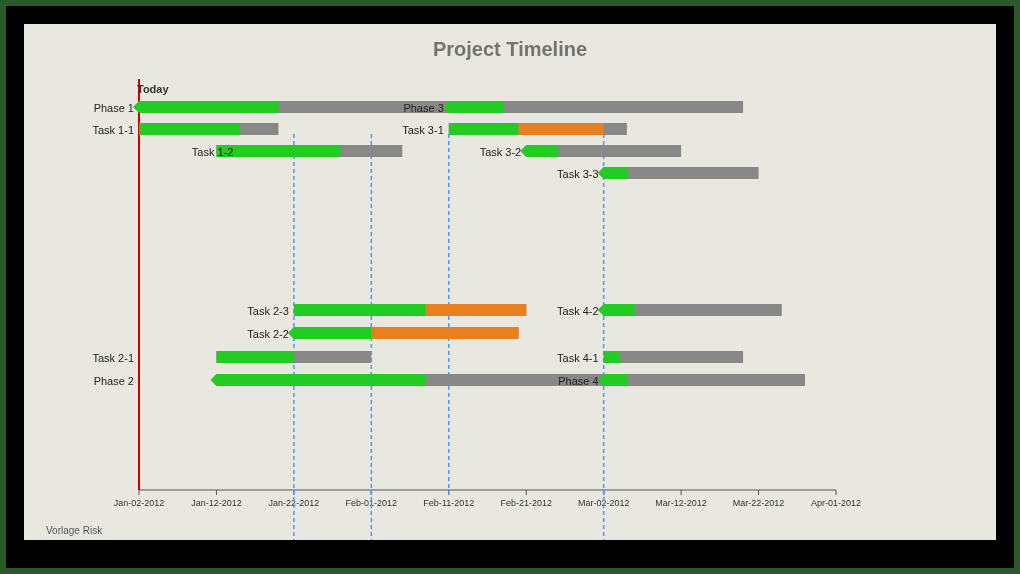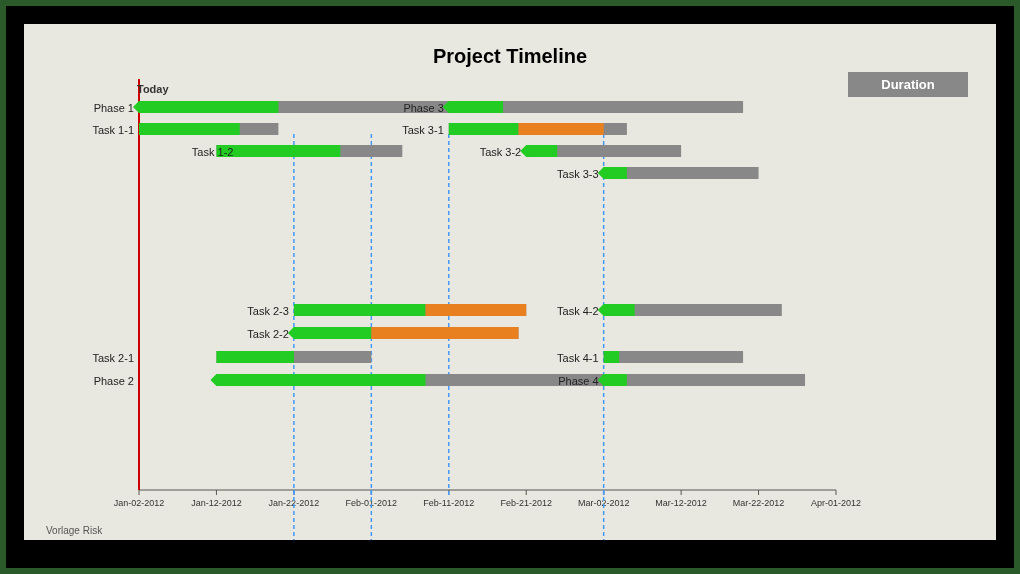--- a/index.html
+++ b/index.html
@@ -23,22 +23,22 @@
       top: 18px;
       left: 18px;
       right: 18px;
       bottom: 28px;
       overflow: hidden;
     }
     #title {
       text-align: center;
       font-size: 20px;
       font-weight: bold;
-      padding: 21px 0 6px 0;
-      color: #000000;
+      padding: 14px 0 6px 0;
+      color: #737373;
     }
     
     #legend {
       position: absolute;
       top: 48px;
       right: 28px;
       width: 120px;
     }
     .legend-item {
       margin-bottom: 6px;
@@ -59,21 +59,20 @@
     }
   </style>
 </head>
 <body>
 
 <div id="outer-border">
   <div id="chart-area">
     <div id="title">Project Timeline</div>
 
     <div id="legend">
-      <div class="legend-item legend-duration">Duration</div>
     </div>
 
     <svg id="gantt-svg" style="position:absolute;top:55px;left:0;right:0;bottom:0;width:100%;height:calc(100% - 55px);" xmlns="http://www.w3.org/2000/svg" width="972" height="461" viewBox="0 0 972 461">
     <line x1="115" y1="411" x2="812" y2="411" stroke="#555" stroke-width="1"></line>
         <line x1="115" y1="411" x2="115" y2="416" stroke="#555" stroke-width="1"></line>
         <text x="115" y="427" text-anchor="middle" font-size="9" fill="#333">Jan-02-2012</text>
         <line x1="192.44444444444446" y1="411" x2="192.44444444444446" y2="416" stroke="#555" stroke-width="1"></line>
         <text x="192.44444444444446" y="427" text-anchor="middle" font-size="9" fill="#333">Jan-12-2012</text>
         <line x1="269.8888888888889" y1="411" x2="269.8888888888889" y2="416" stroke="#555" stroke-width="1"></line>
         <text x="269.8888888888889" y="427" text-anchor="middle" font-size="9" fill="#333">Jan-22-2012</text>

